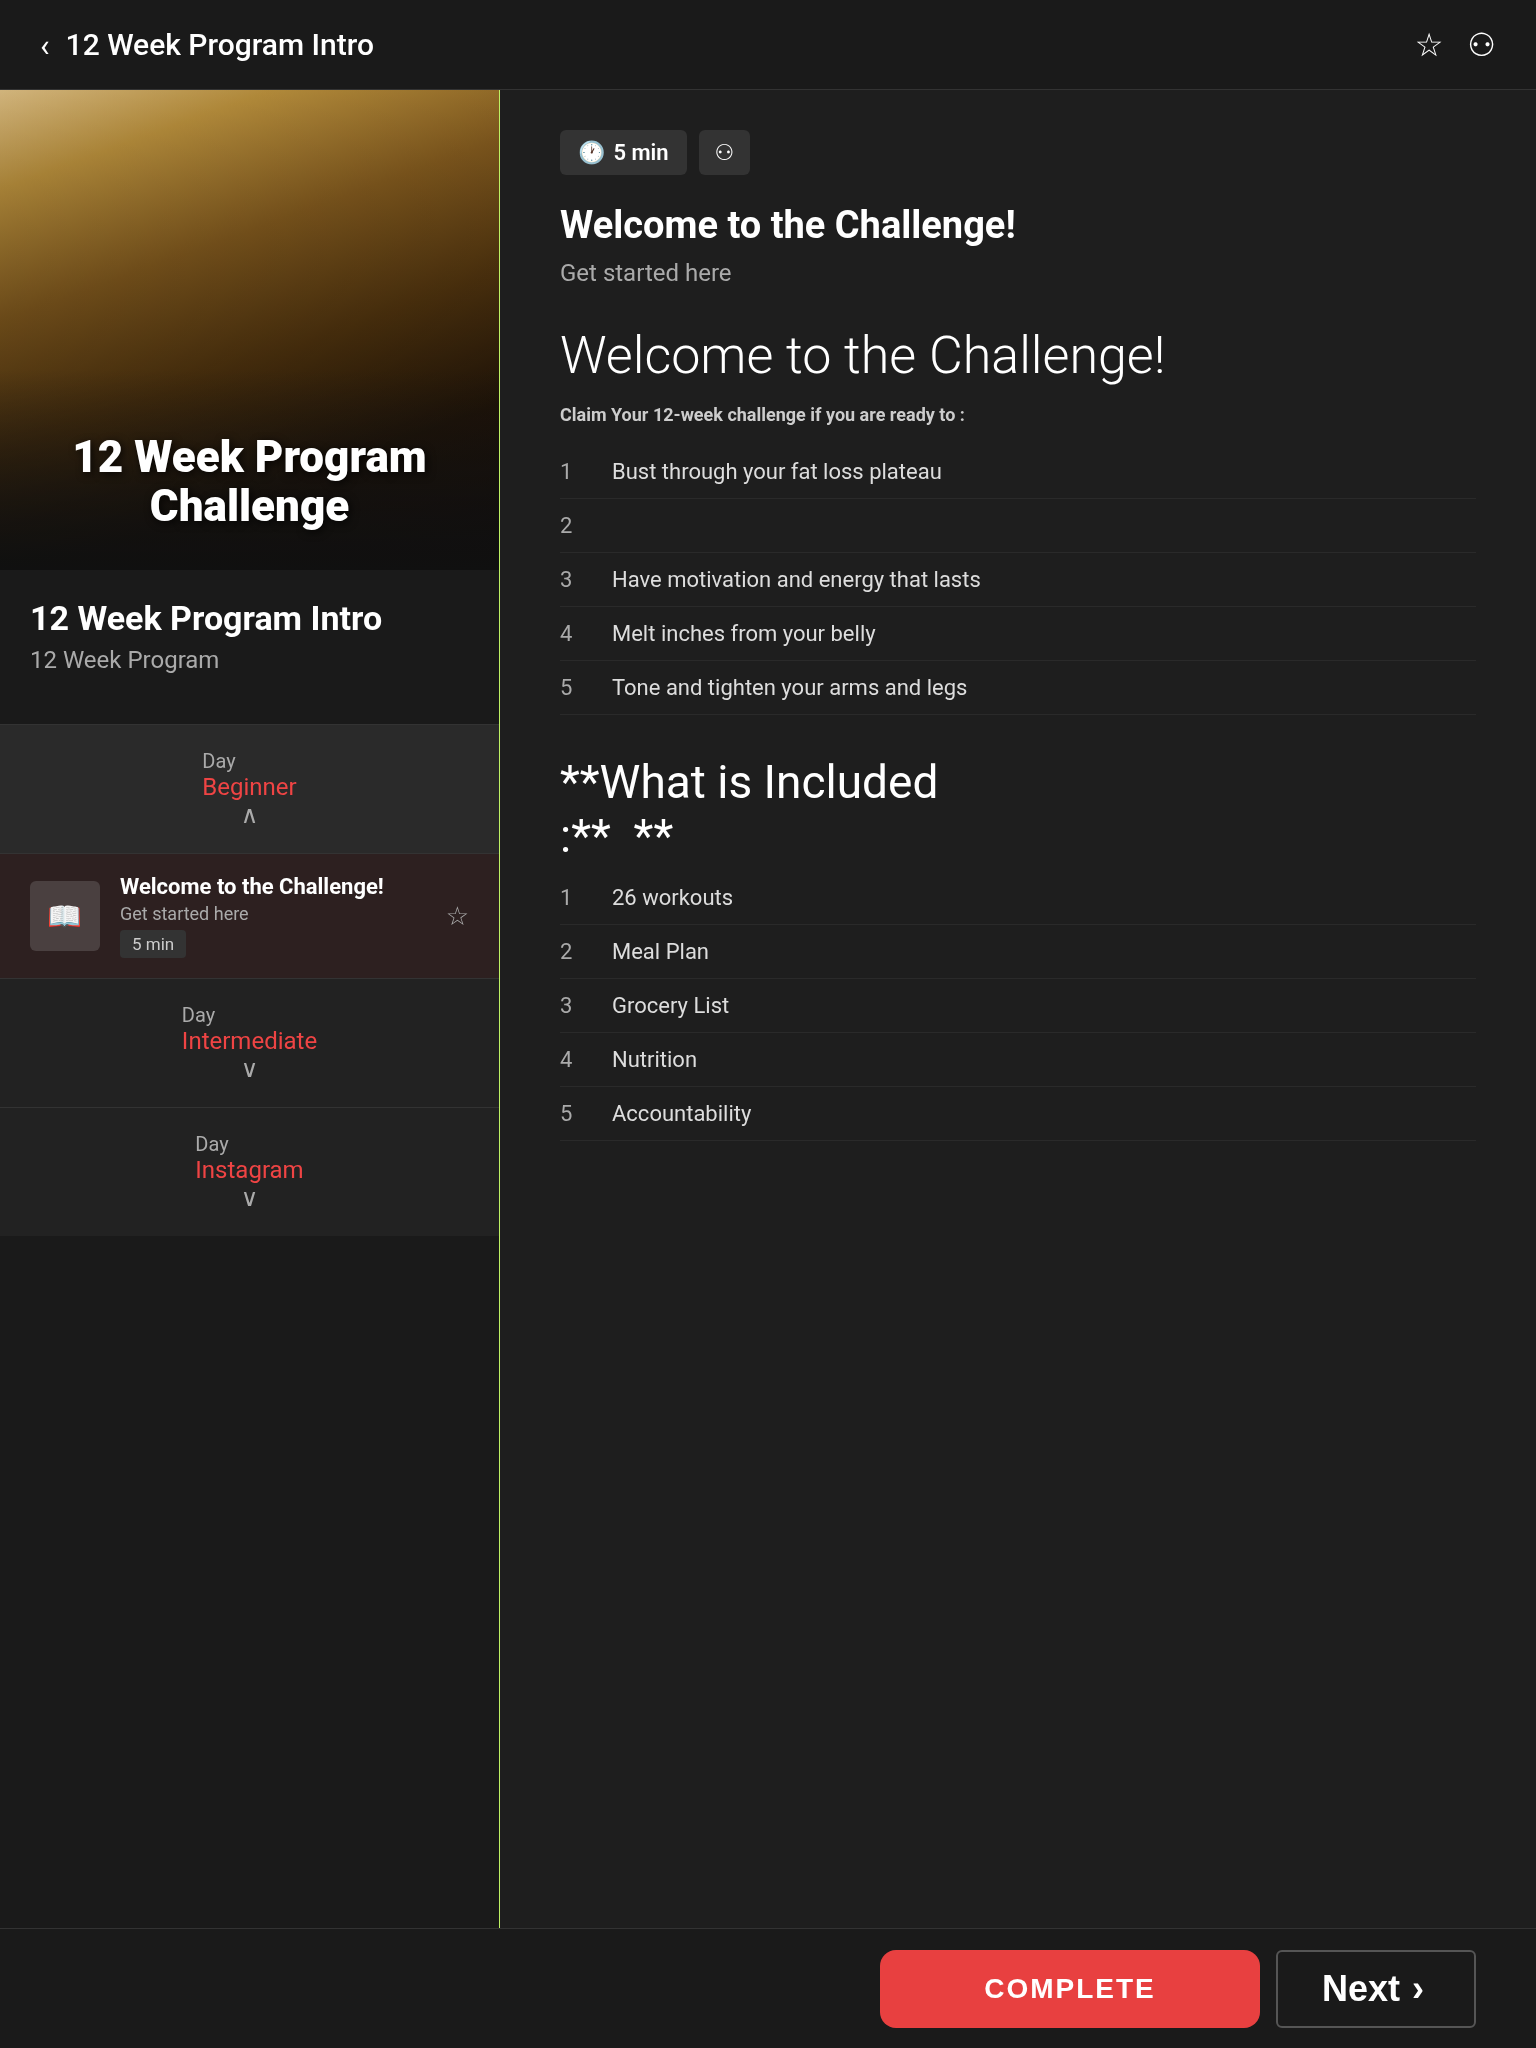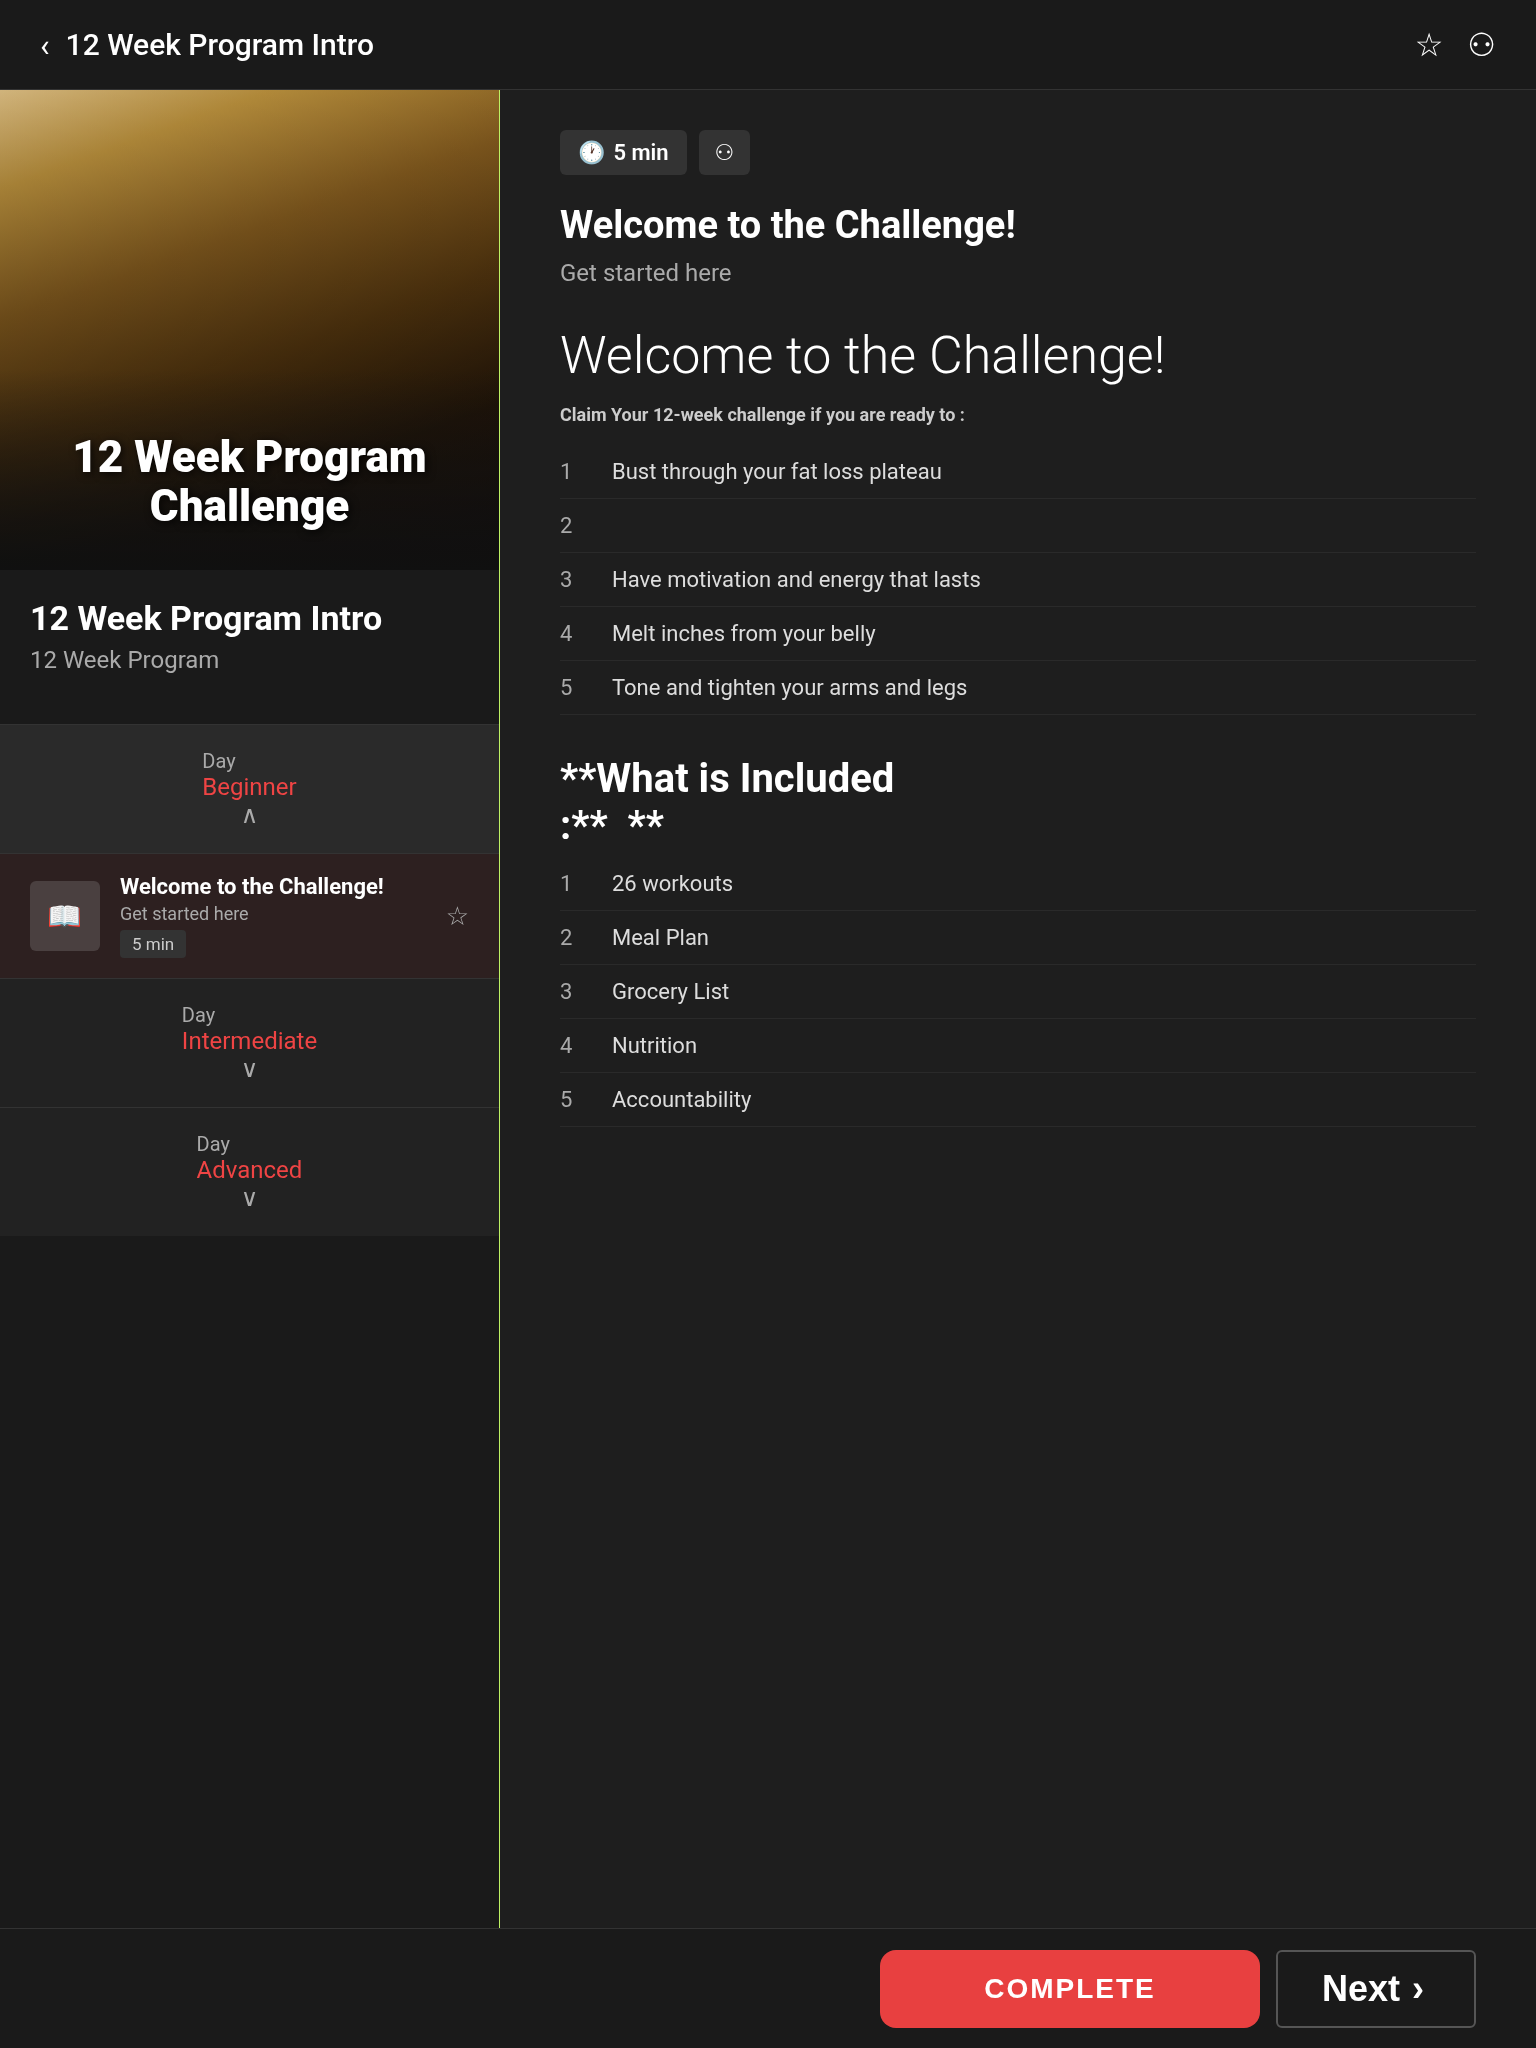--- a/index.html
+++ b/index.html
@@ -262,22 +262,22 @@
       color: #ddd;
       border-bottom: 1px solid #2a2a2a;
     }
     .numbered-list li .num {
       color: #aaa;
       font-size: 22px;
       min-width: 24px;
     }
 
     .included-heading {
-      font-size: 40px;
-      font-weight: 700;
+      font-size: 46px;
+      font-weight: 400;
       color: #fff;
       margin-bottom: 8px;
     }
 
     
     .bottom-bar {
       position: fixed;
       bottom: 0;
       left: 0;
       right: 0;
@@ -412,21 +412,21 @@
           <div class="day-name">Intermediate</div>
         </div>
         <span class="chevron">∨</span>
       </div>
     </div>
 
     <div class="day-section">
       <div class="day-header">
         <div>
           <div class="day-label">Day</div>
-          <div class="day-name">Advanced</div>
+          <div class="day-name">Instagram</div>
         </div>
         <span class="chevron">∨</span>
       </div>
     </div>
 
   </div>
 
   <div class="right-panel">
 
     <div class="meta-badges">

